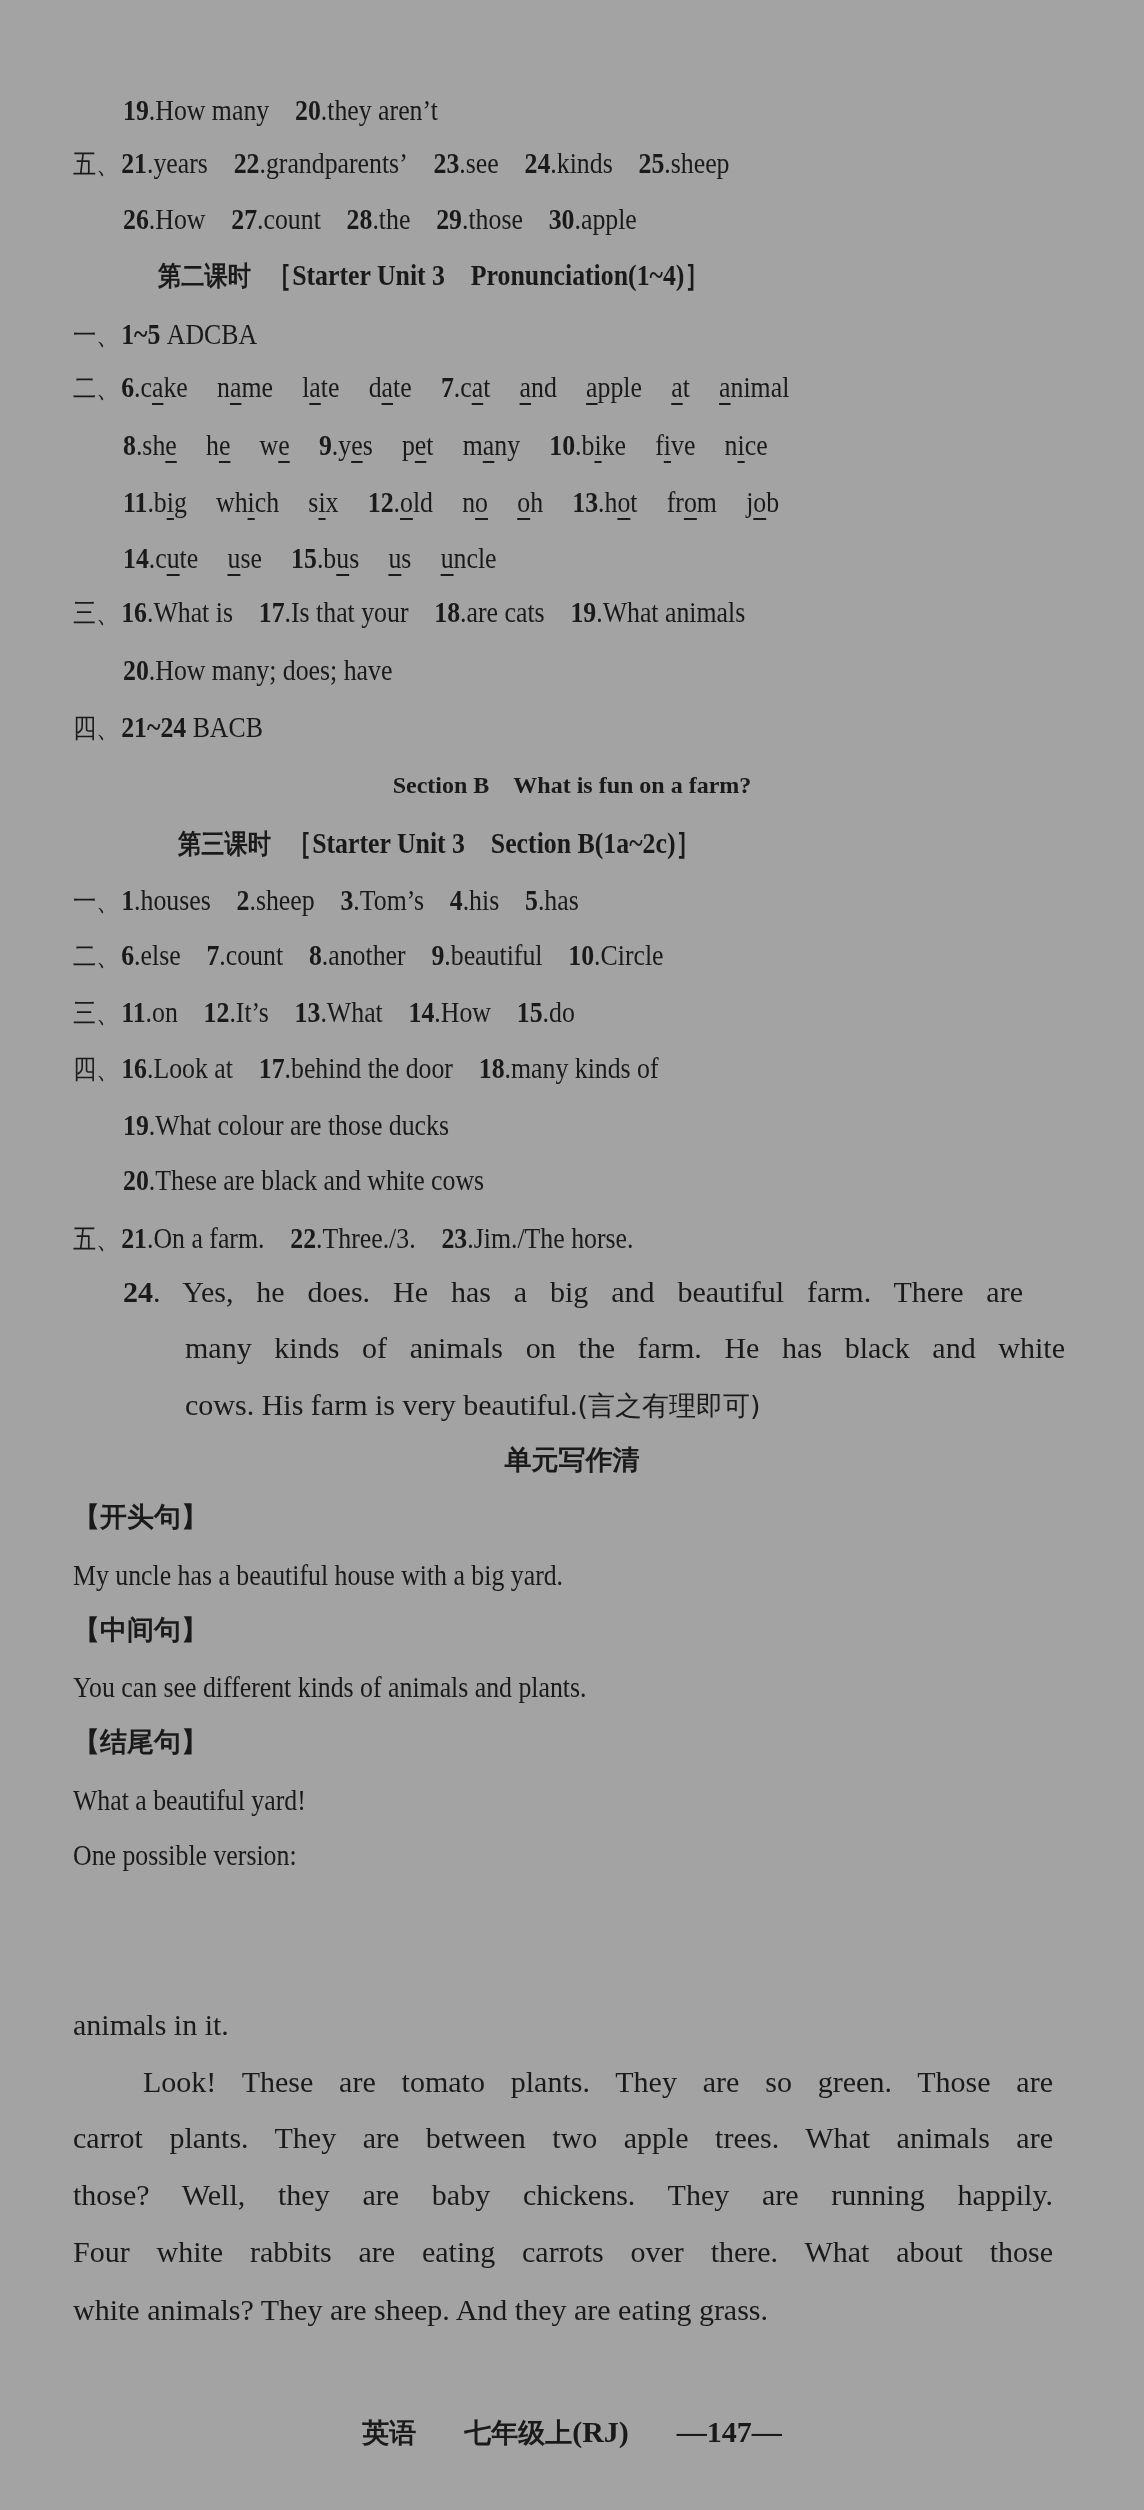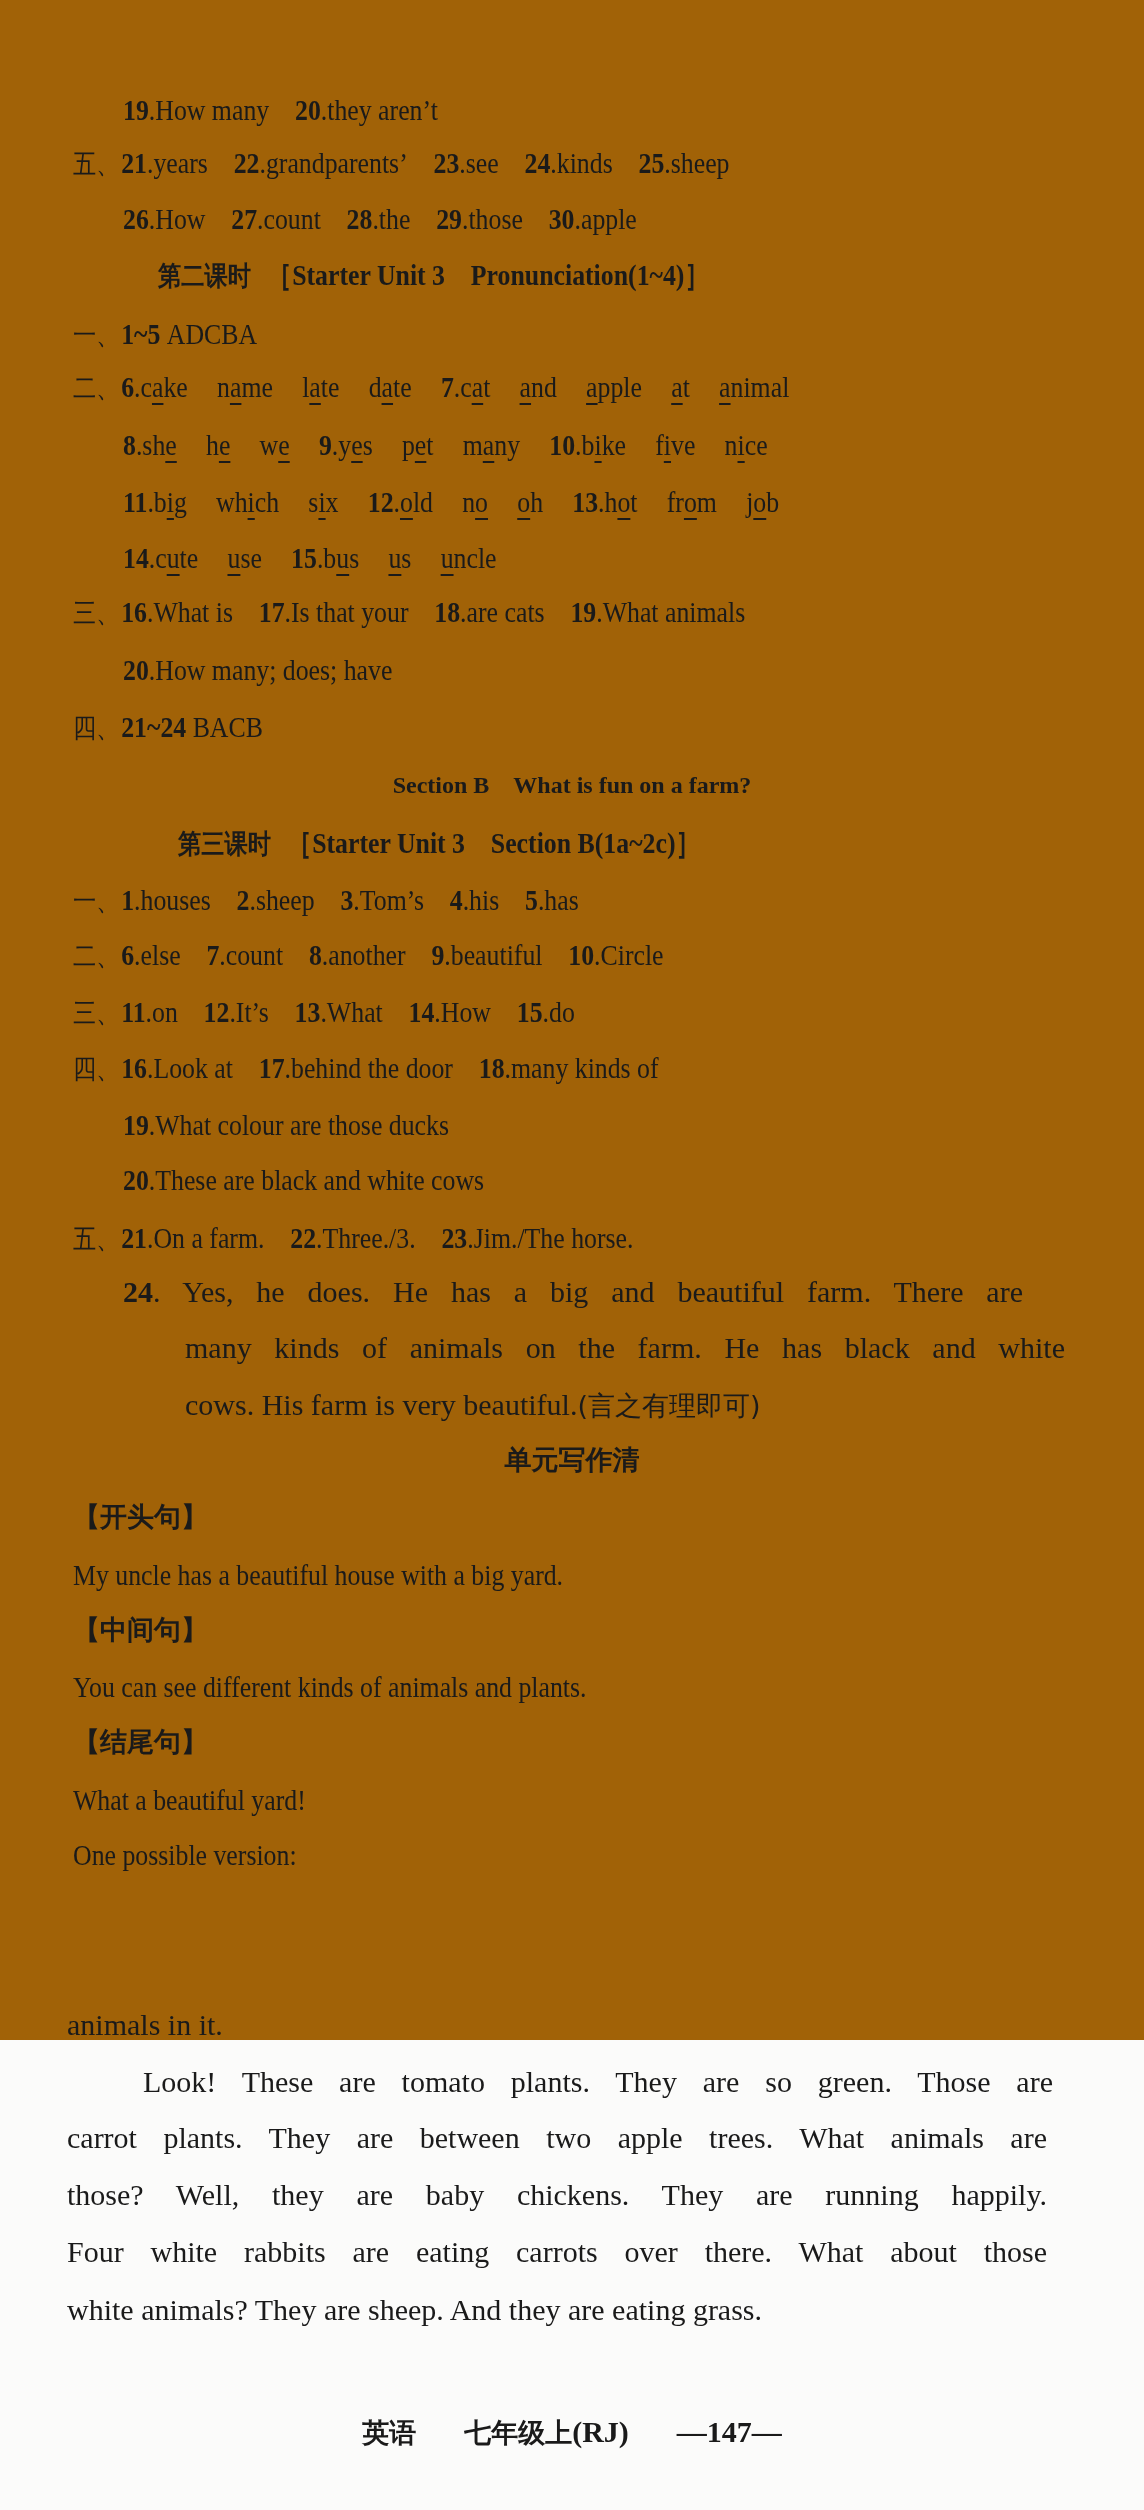--- a/index.html
+++ b/index.html
@@ -13,22 +13,22 @@
     position: relative;
     overflow: hidden;
     font-family: "Liberation Serif", "DejaVu Serif", serif;
     color: #1a1a1a;
   }
   .page {
     position: absolute;
     left: 0;
     top: 0;
     width: 1144px;
-    height: 2040px;
-    background: #a16207;
+    height: 2510px;
+    background: #a3a3a3;
   }
   .line {
     position: absolute;
     left: 0;
     width: 1144px;
     height: 50px;
     font-size: 30px;
     line-height: 50px;
     white-space: nowrap;
     transform: scaleX(0.86);
@@ -58,21 +58,21 @@
     text-underline-offset: 6px;
   }
   .w { display: inline-block; margin-right: 34px; }
   .justify {
     transform: none;
     width: 980px;
     text-align: justify;
     text-align-last: justify;
   }
   .para-first { left: 143px; width: 910px; }
-  .para-cont { left: 67px; width: 980px; }
+  .para-cont { left: 73px; width: 980px; }
   .ans24-cont { left: 173px; width: 880px; margin-left: 12px; }
   .footer {
     font-weight: bold;
   }
 </style>
 </head>
 <body>
 
 <div class="page">
 

